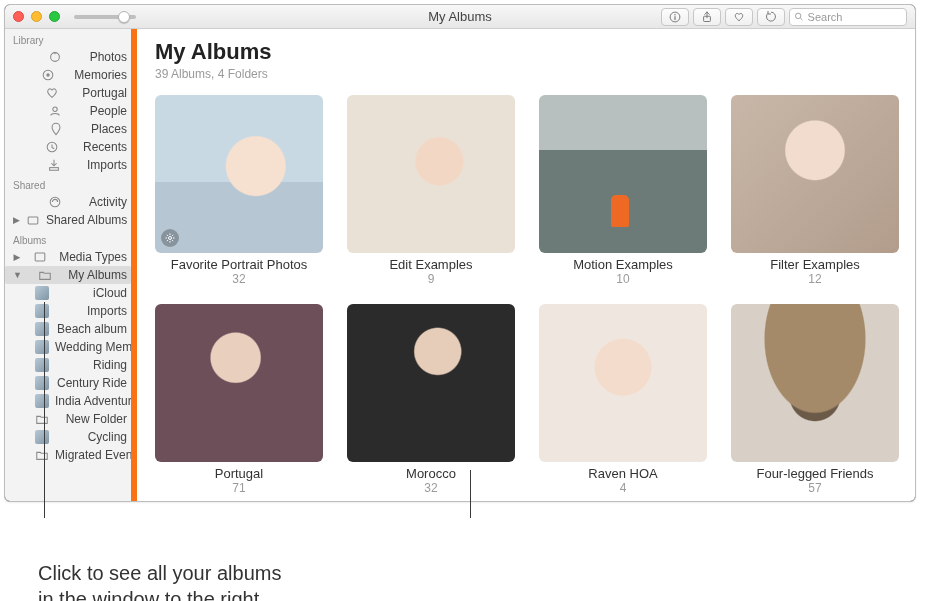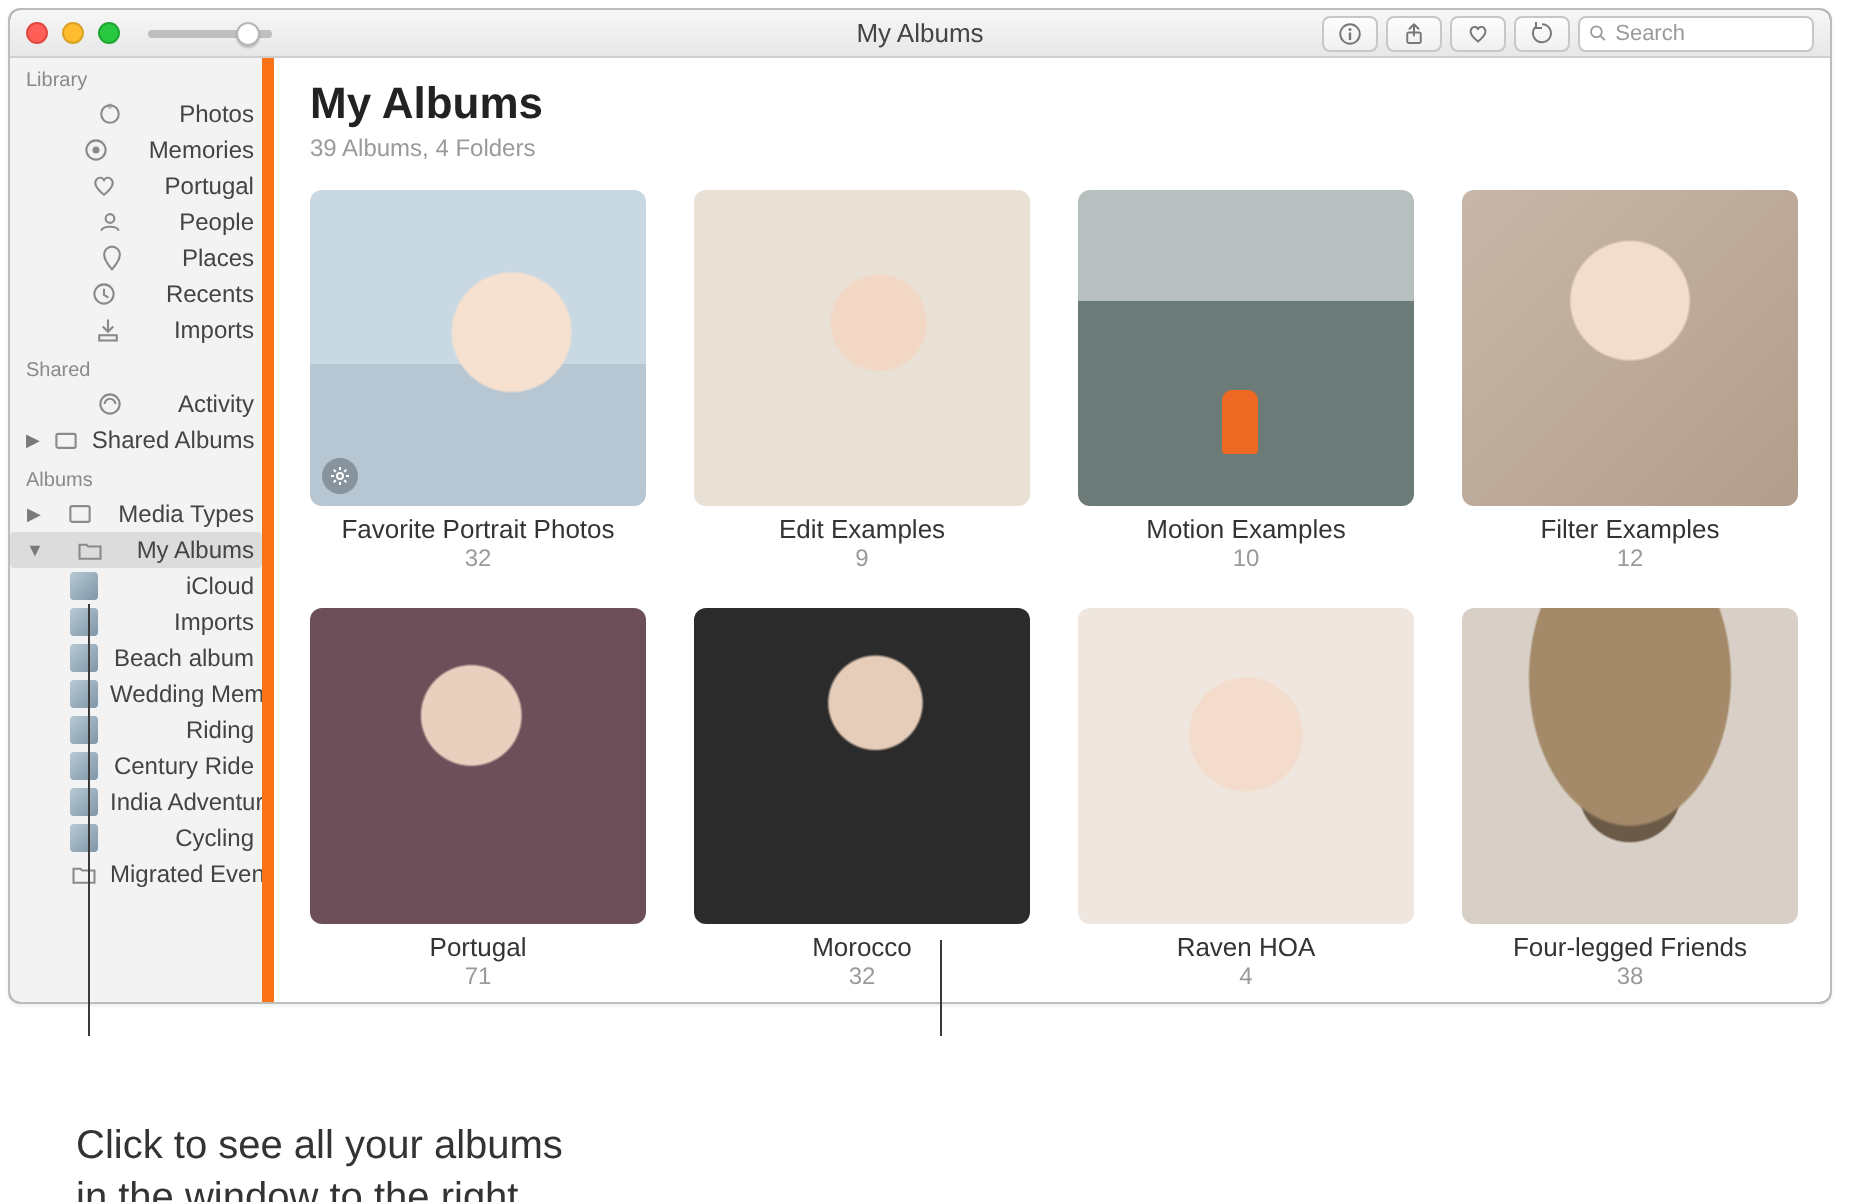--- a/index.html
+++ b/index.html
@@ -341,20 +341,28 @@
         </div>
       <div class="side-item child">
           <span class="thumb-ico"></span>
           <span>Century Ride</span>
         </div>
       <div class="side-item child">
           <span class="thumb-ico"></span>
           <span>India Adventure</span>
         </div>
       <div class="side-item child">
+        <span class="ico">
+            <svg viewBox="0 0 16 16">
+              <path d="M2 5h4l1 1h7v7H2z" fill="none" stroke="currentColor" stroke-width="1.2"></path>
+            </svg>
+          </span>
+        <span>New Folder</span>
+      </div>
+      <div class="side-item child">
           <span class="thumb-ico"></span>
           <span>Cycling</span>
         </div>
       <div class="side-item child">
         <span class="ico">
             <svg viewBox="0 0 16 16">
               <path d="M2 5h4l1 1h7v7H2z" fill="none" stroke="currentColor" stroke-width="1.2"></path>
             </svg>
           </span>
         <span>Migrated Events</span>
@@ -404,21 +412,21 @@
           <div class="album-count">32</div>
         </div>
         <div class="album">
           <div class="album-thumb t6"></div>
           <div class="album-title">Raven HOA</div>
           <div class="album-count">4</div>
         </div>
         <div class="album">
           <div class="album-thumb t7"></div>
           <div class="album-title">Four-legged Friends</div>
-          <div class="album-count">38</div>
+          <div class="album-count">57</div>
         </div>
       </div>
     </div>
   </div>
 </div>
 
 <div class="callouts">
   <div class="vline" style="left:44px; top:302px; height:216px;"></div>
   <div class="vline" style="left:470px; top:470px; height:48px;"></div>
   <div class="callout-text" style="left:38px; top:524px; white-space:pre-line;">Click to see all your albums

